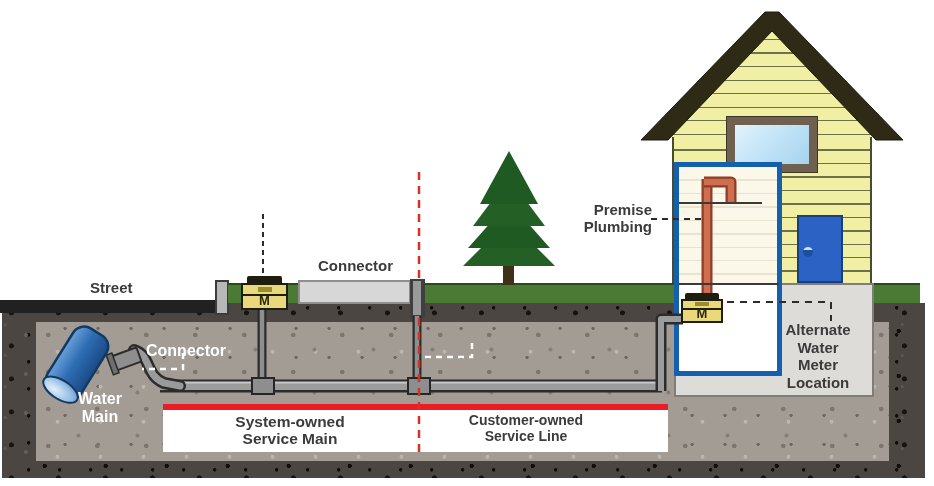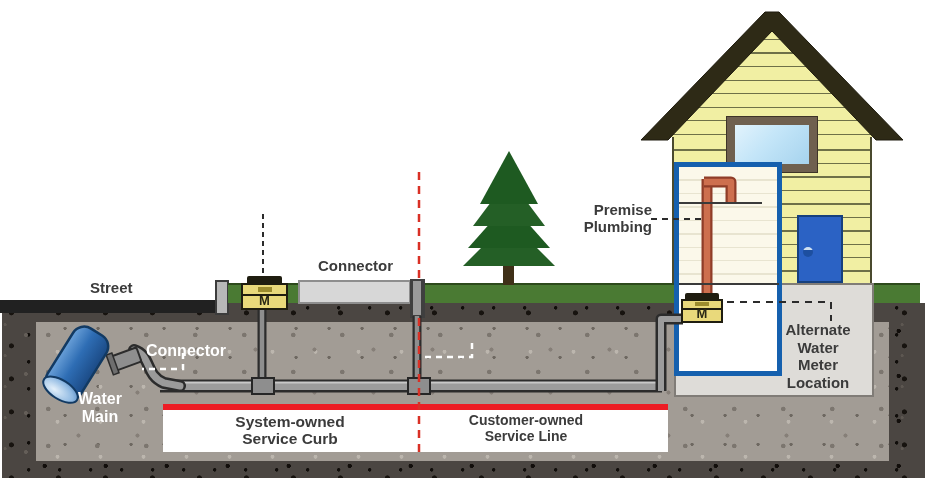--- a/index.html
+++ b/index.html
@@ -218,17 +218,17 @@
   <div class="abs lbl light lbl-connector">Connector</div>
   <div class="abs lbl light center lbl-watermain">Water
 Main</div>
   <div class="abs lbl lbl-premise">Premise
 Plumbing</div>
   <div class="abs lbl center lbl-altmeter">Alternate
 Water
 Meter
 Location</div>
   <div class="abs lbl center lbl-system">System-owned
-Service Curb</div>
+Service Main</div>
   <div class="abs lbl center lbl-customer">Customer-owned
 Service Line</div>
 
 </div>
 
 </body></html>

